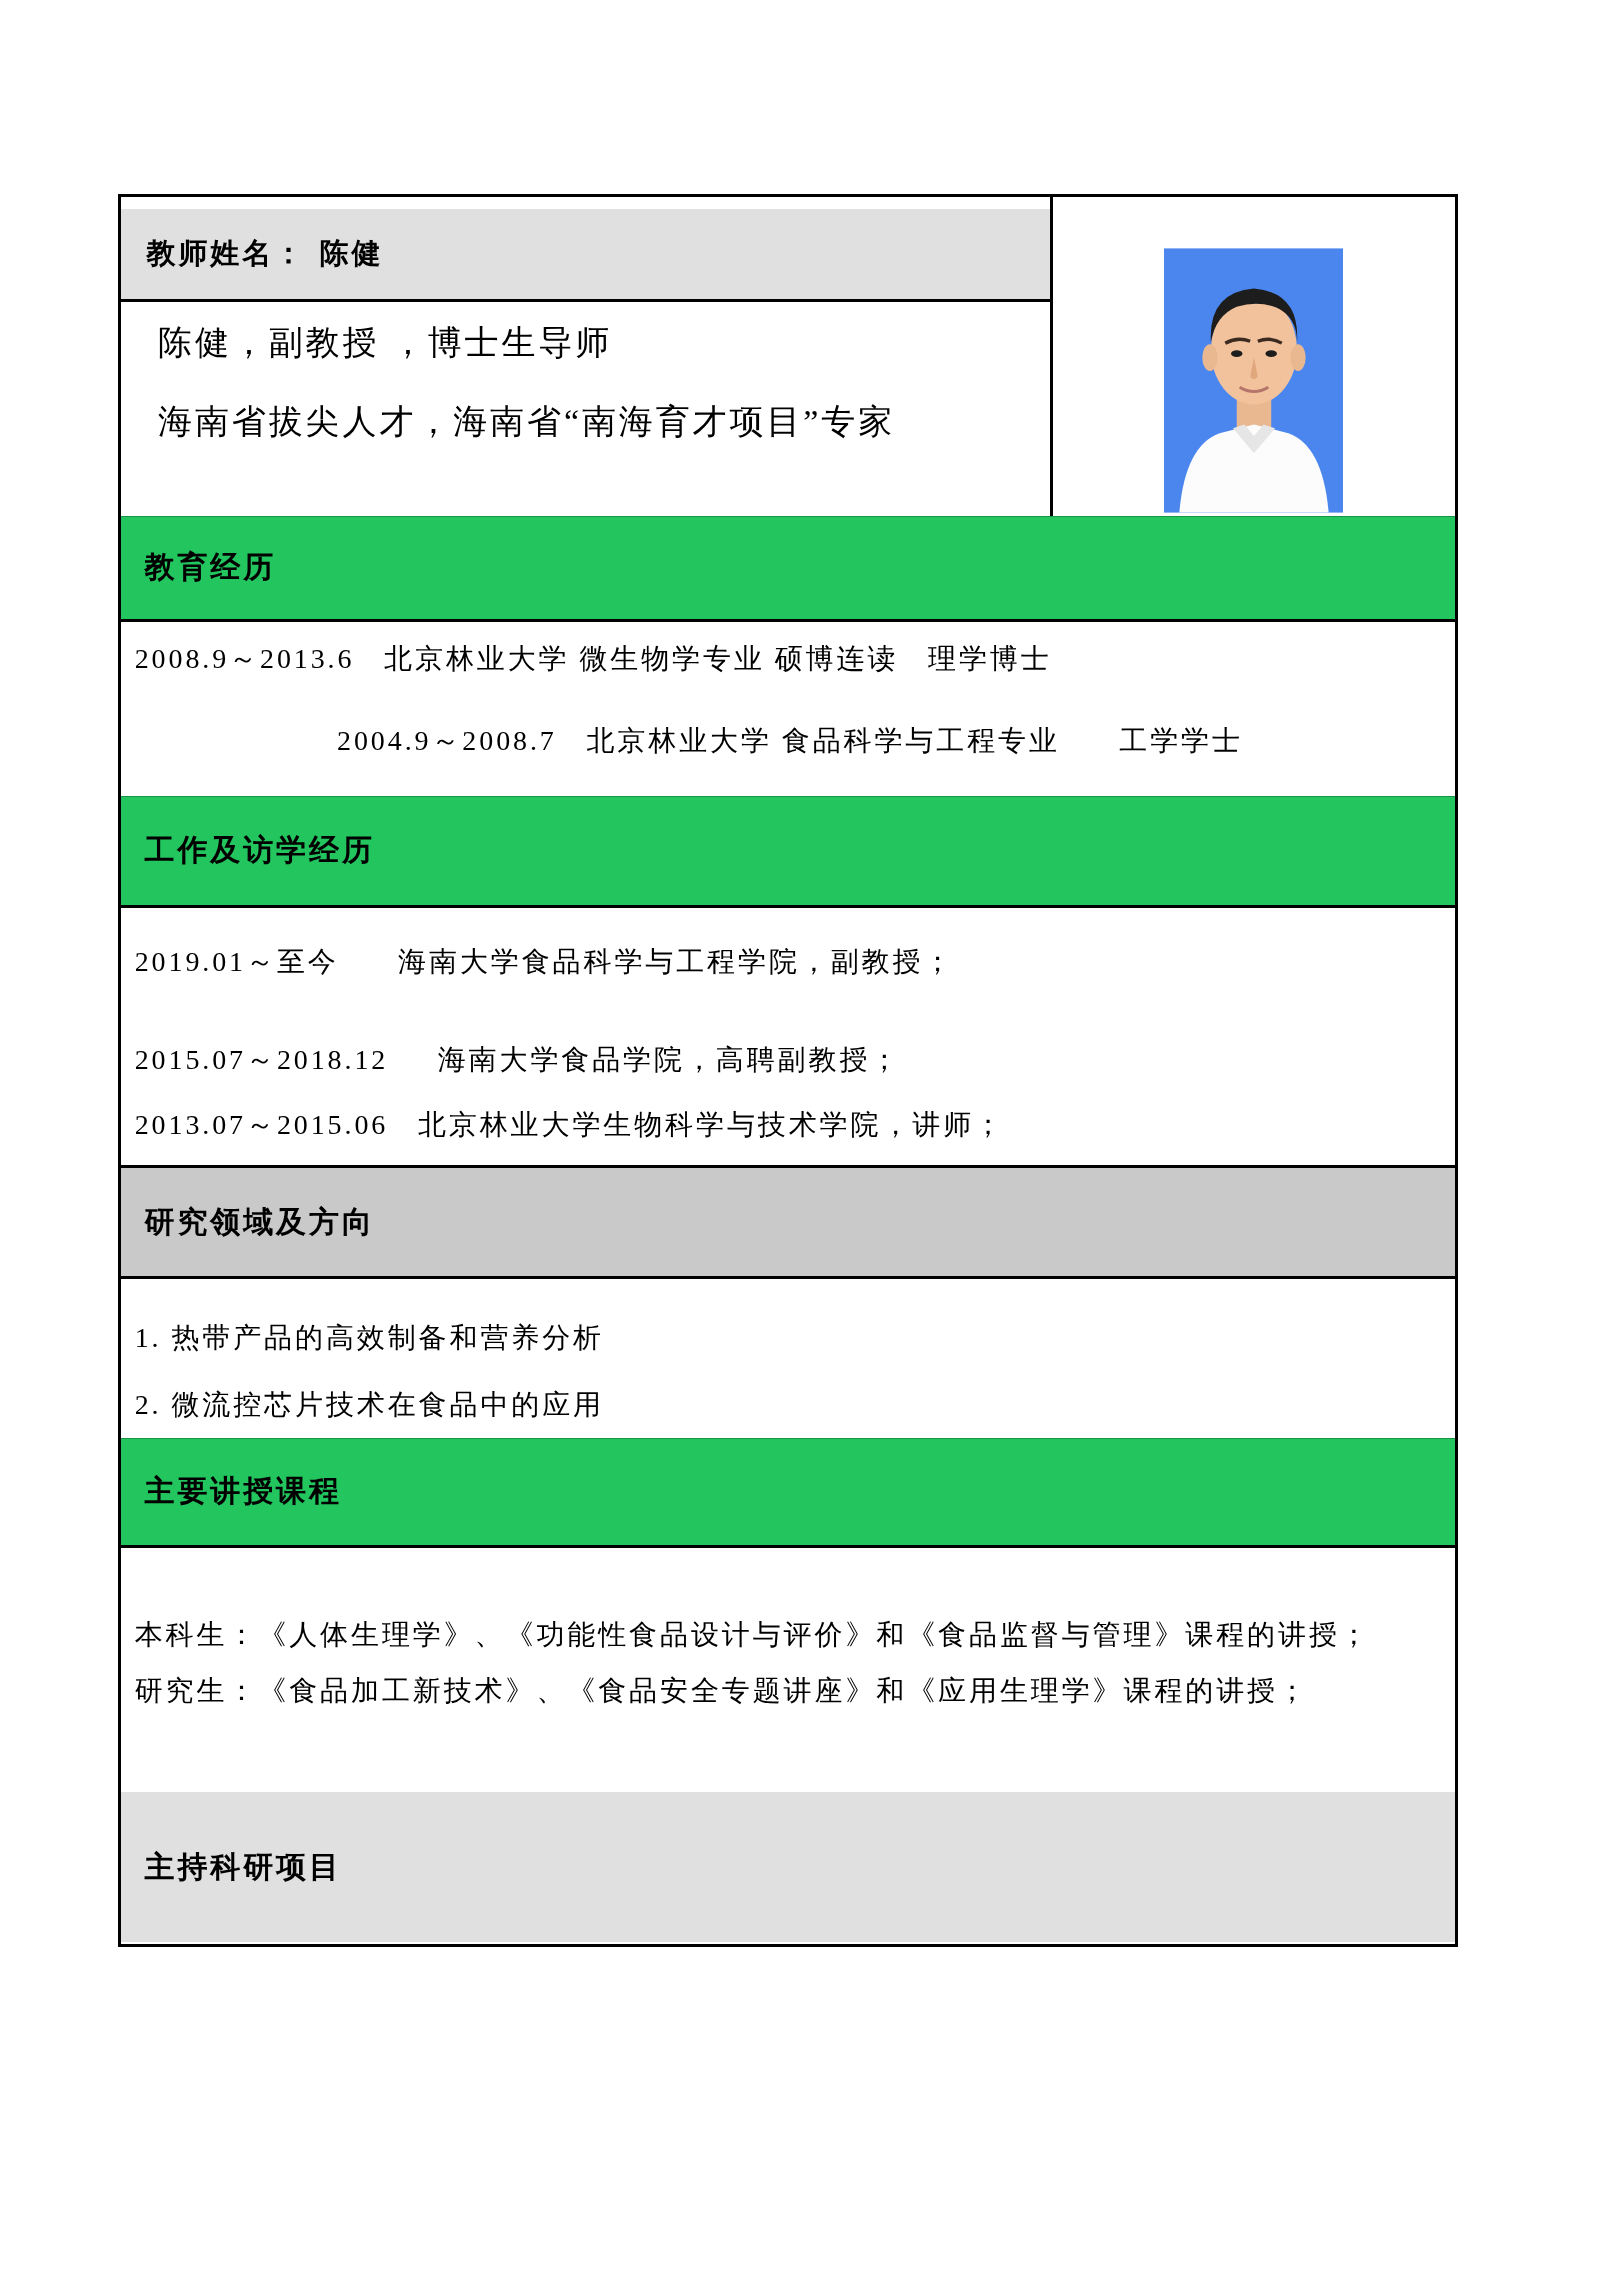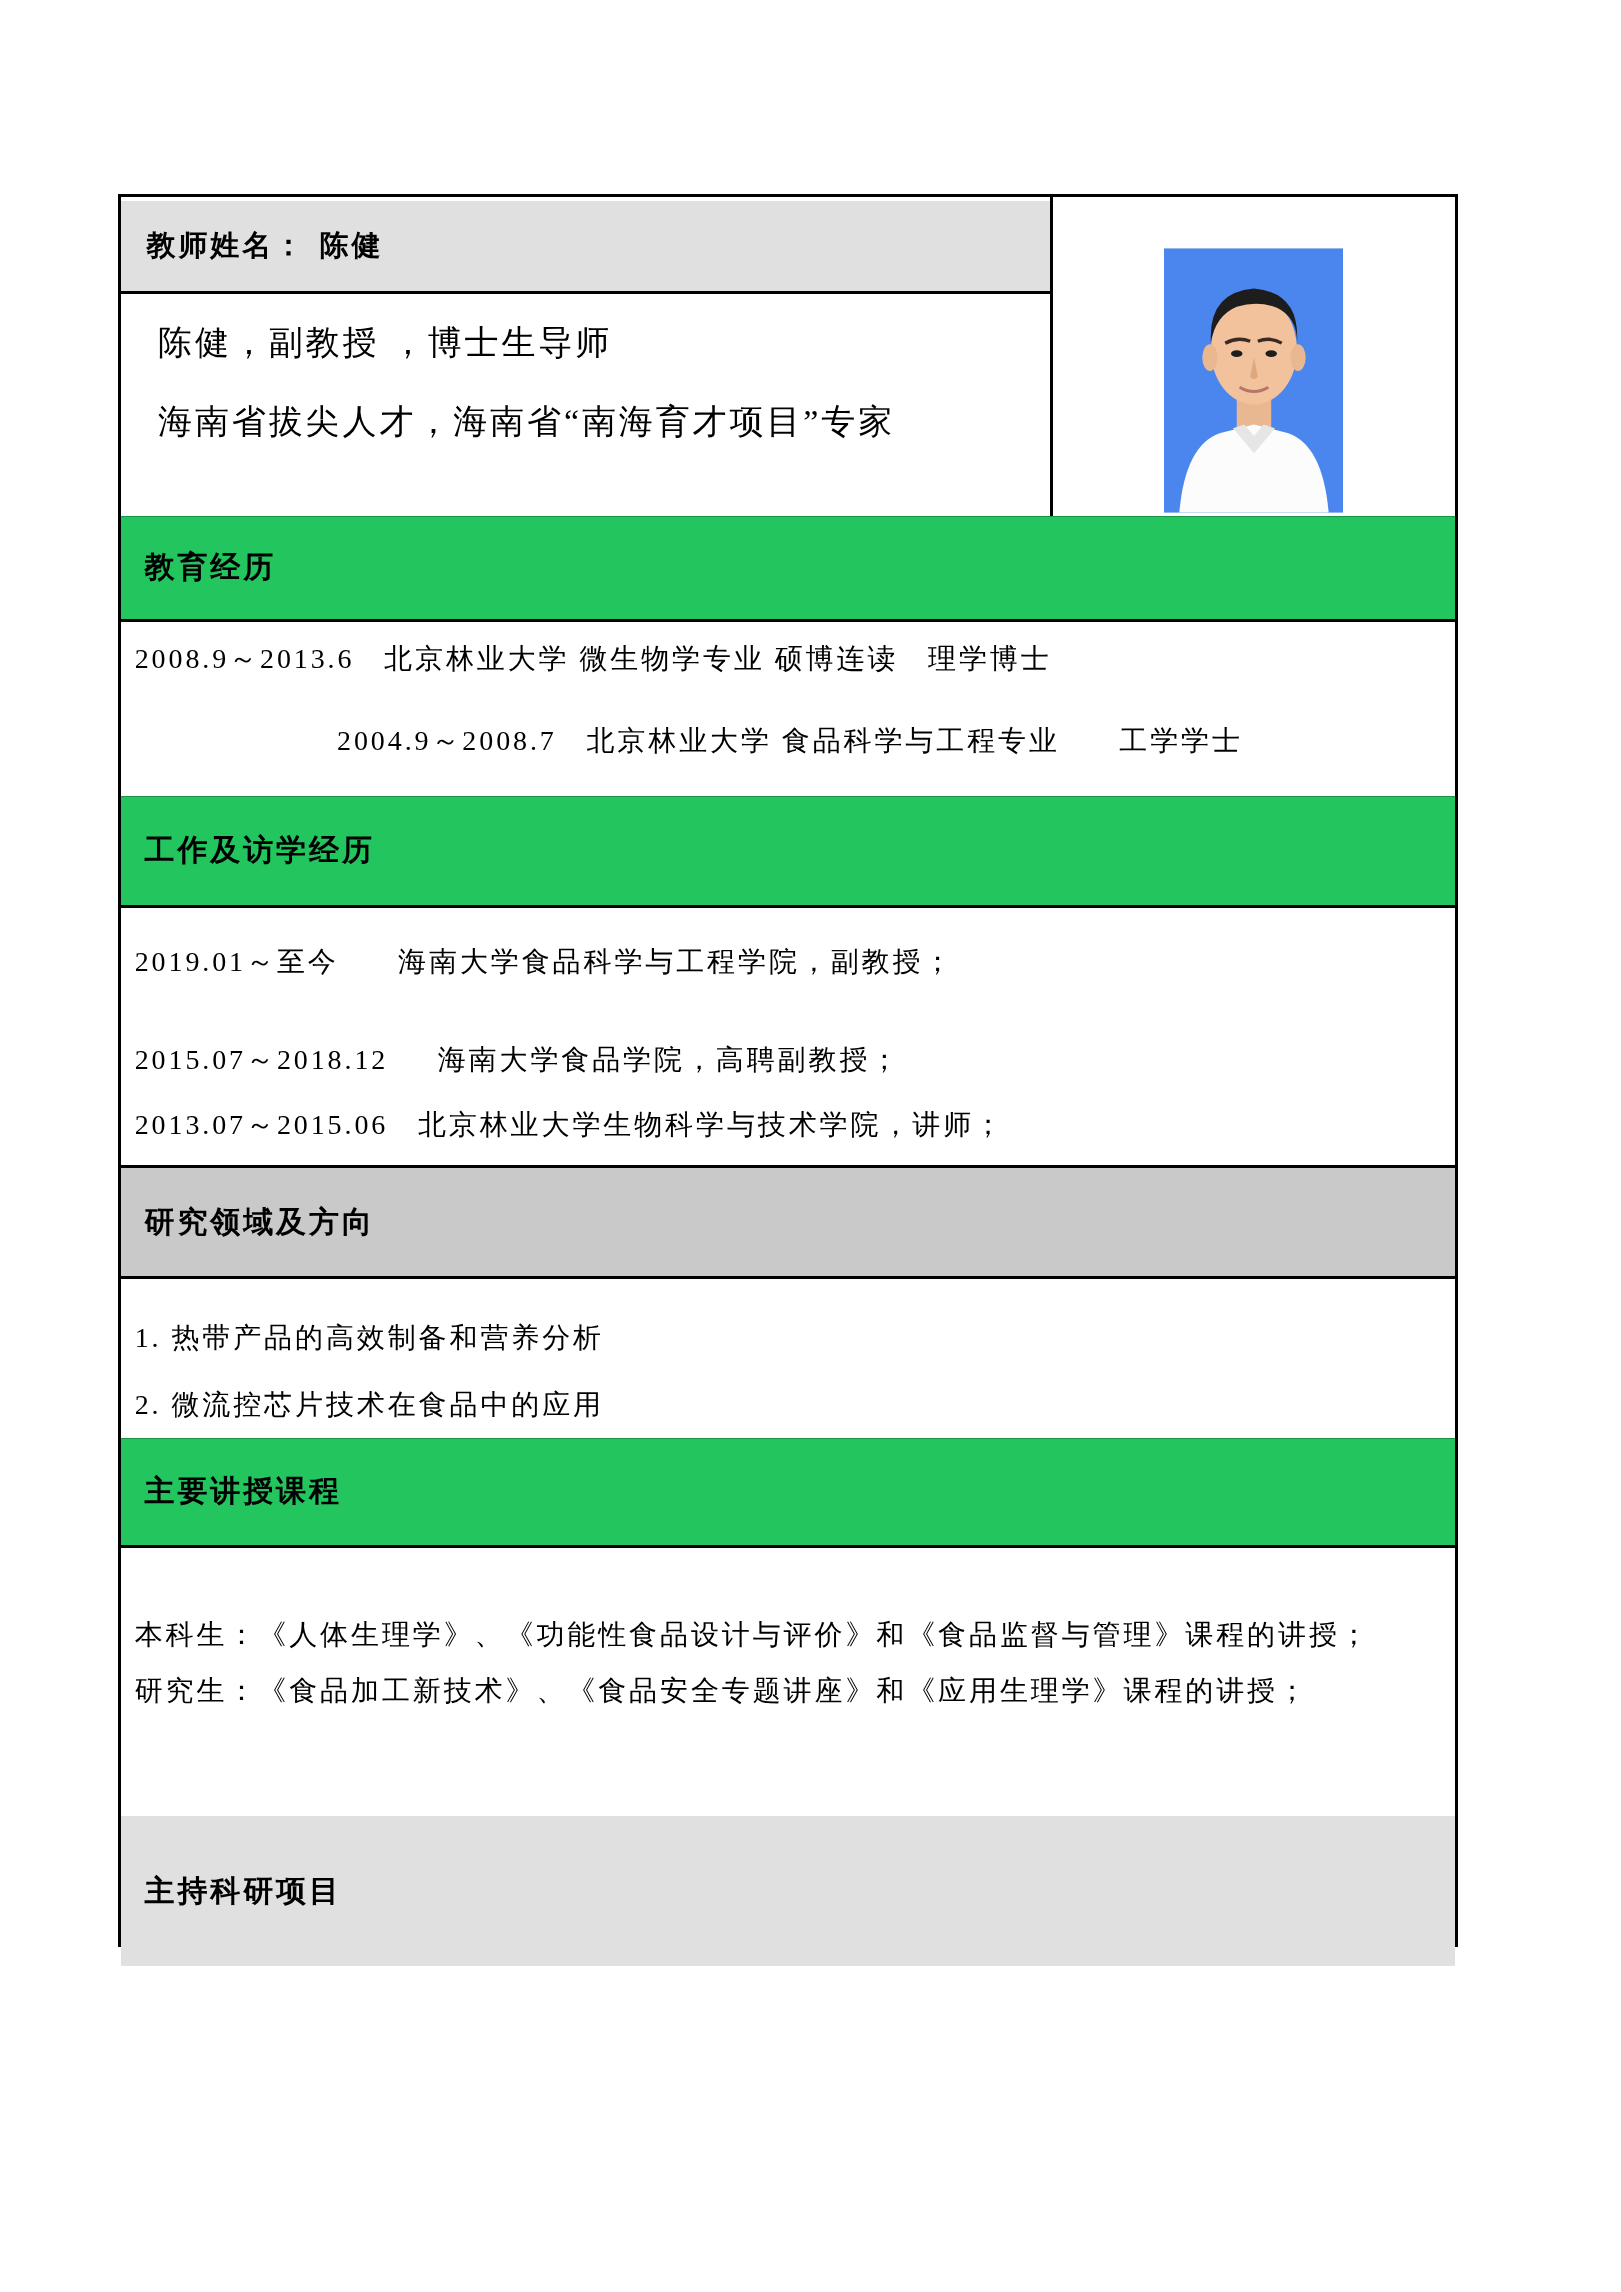--- a/index.html
+++ b/index.html
@@ -19,21 +19,21 @@
     box-sizing:border-box;
   }
   
   .row-top{
     position:absolute;left:0;top:0;
     width:929px;height:319px;
     border-right:3.9px solid #000;
     box-sizing:content-box;
   }
   .name-header{
-    position:absolute;left:0;top:4px;right:0;
+    position:absolute;left:0;top:12px;right:0;
     height:93px;box-sizing:border-box;
     background:#e0e0e0;
     border-bottom:3.9px solid #000;
     display:flex;align-items:center;
     padding-left:25.5px;
     font-family:"Liberation Sans", sans-serif;
     font-weight:bold;font-size:29px;letter-spacing:2.9px;
   }
   .name-header .name-value{margin-left:13.7px;}
   .intro-line{
@@ -52,21 +52,21 @@
     background:#22c55e;
     display:flex;align-items:center;
     padding-left:23.5px;
     font-family:"Liberation Sans", sans-serif;
     font-weight:bold;font-size:30px;letter-spacing:2.9px;
   }
   .sec-edu{top:319px;height:106px;border-bottom:3.9px solid #000;box-shadow:inset 0 1px 0 rgba(0,0,0,.25);}
   .sec-work{top:599px;height:112px;border-bottom:3.9px solid #000;box-shadow:inset 0 1px 0 rgba(0,0,0,.25);}
   .sec-research{top:968px;height:114px;border-top:3.9px solid #000;border-bottom:3.9px solid #000;background:#c9c9c9;}
   .sec-courses{top:1241px;height:110px;border-bottom:3.9px solid #000;box-shadow:inset 0 1px 0 rgba(0,0,0,.25);}
-  .sec-projects{top:1595px;height:150px;background:#e0e0e0;margin-top:24px;}
+  .sec-projects{top:1595px;height:150px;background:#e0e0e0;}
   
   .bline{
     position:absolute;left:13.7px;right:9.8px;
     font-size:28px;letter-spacing:2.9px;white-space:pre;
   }
   .b-edu1{top:443px;}
   .b-edu2{top:525px;text-align:center;}
   .b-work1{top:746px;}
   .b-work2{top:844px;}
   .b-work3{top:909px;}

